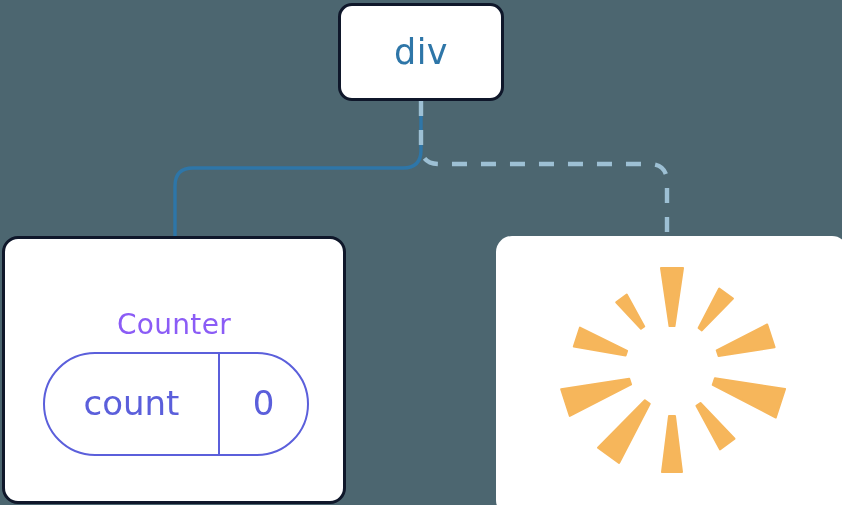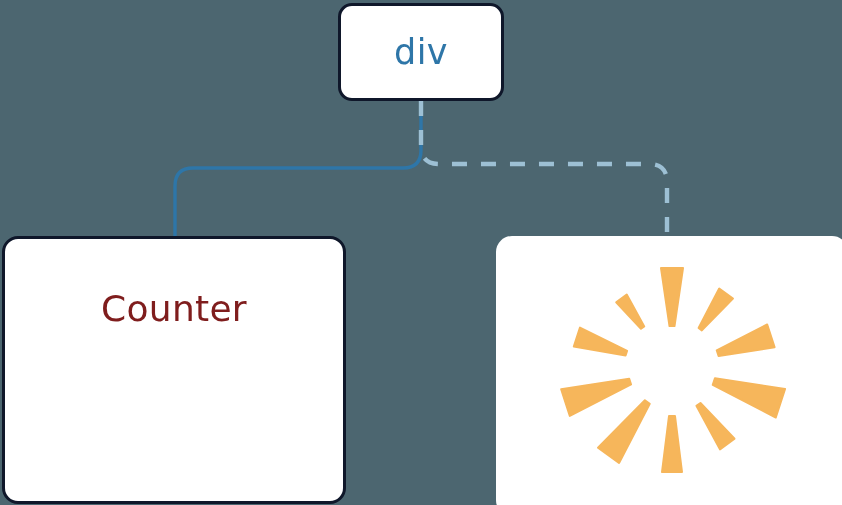--- a/index.html
+++ b/index.html
@@ -66,24 +66,24 @@
     left: 2px;
     top: 236px;
     width: 344px;
     height: 268px;
     border-radius: 16px;
     display: flex;
     flex-direction: column;
     align-items: center;
   }
   #node-counter .node-title {
-    color: #7f1d1d;
-    font-size: 36px;
+    color: #8b5cf6;
+    font-size: 28px;
     line-height: 1;
-    margin-top: 52px;
+    margin-top: 72px;
     letter-spacing: 0.3px;
   }
 
   
   .state-pill {
     position: absolute;
     left: 43px;
     top: 352px;
     width: 266px;
     height: 104px;
@@ -146,20 +146,24 @@
   </svg>
 
   <div class="node bordered" id="node-div">
     <span class="node-title">div</span>
   </div>
 
   <div class="node bordered" id="node-counter">
     <span class="node-title">Counter</span>
   </div>
 
+  <div class="state-pill">
+    <span class="pill-key">count</span>
+    <span class="pill-value">0</span>
+  </div>
 
   <div class="node" id="node-spinner">
     <svg id="spinner-svg" viewBox="0 0 352 280">
         <polygon points="178.50,90.00 187.00,32.00 165.00,32.00 173.50,90.00" fill="#f6b65b" stroke="#f6b65b" stroke-width="2" stroke-linejoin="round"></polygon>
         <polygon points="205.83,94.34 236.95,62.57 223.20,52.57 202.60,91.99" fill="#f6b65b" stroke="#f6b65b" stroke-width="2" stroke-linejoin="round"></polygon>
         <polygon points="222.58,120.02 278.62,111.27 271.20,88.45 220.72,114.31" fill="#f6b65b" stroke="#f6b65b" stroke-width="2" stroke-linejoin="round"></polygon>
         <polygon points="216.76,148.93 279.79,181.49 289.06,152.96 218.93,142.27" fill="#f6b65b" stroke="#f6b65b" stroke-width="2" stroke-linejoin="round"></polygon>
         <polygon points="200.43,169.88 223.97,213.34 238.53,202.76 204.47,166.94" fill="#f6b65b" stroke="#f6b65b" stroke-width="2" stroke-linejoin="round"></polygon>
         <polygon points="173.00,180.00 166.00,236.00 186.00,236.00 179.00,180.00" fill="#f6b65b" stroke="#f6b65b" stroke-width="2" stroke-linejoin="round"></polygon>
         <polygon points="148.89,164.22 102.00,211.73 123.04,227.02 153.74,167.74" fill="#f6b65b" stroke="#f6b65b" stroke-width="2" stroke-linejoin="round"></polygon>

